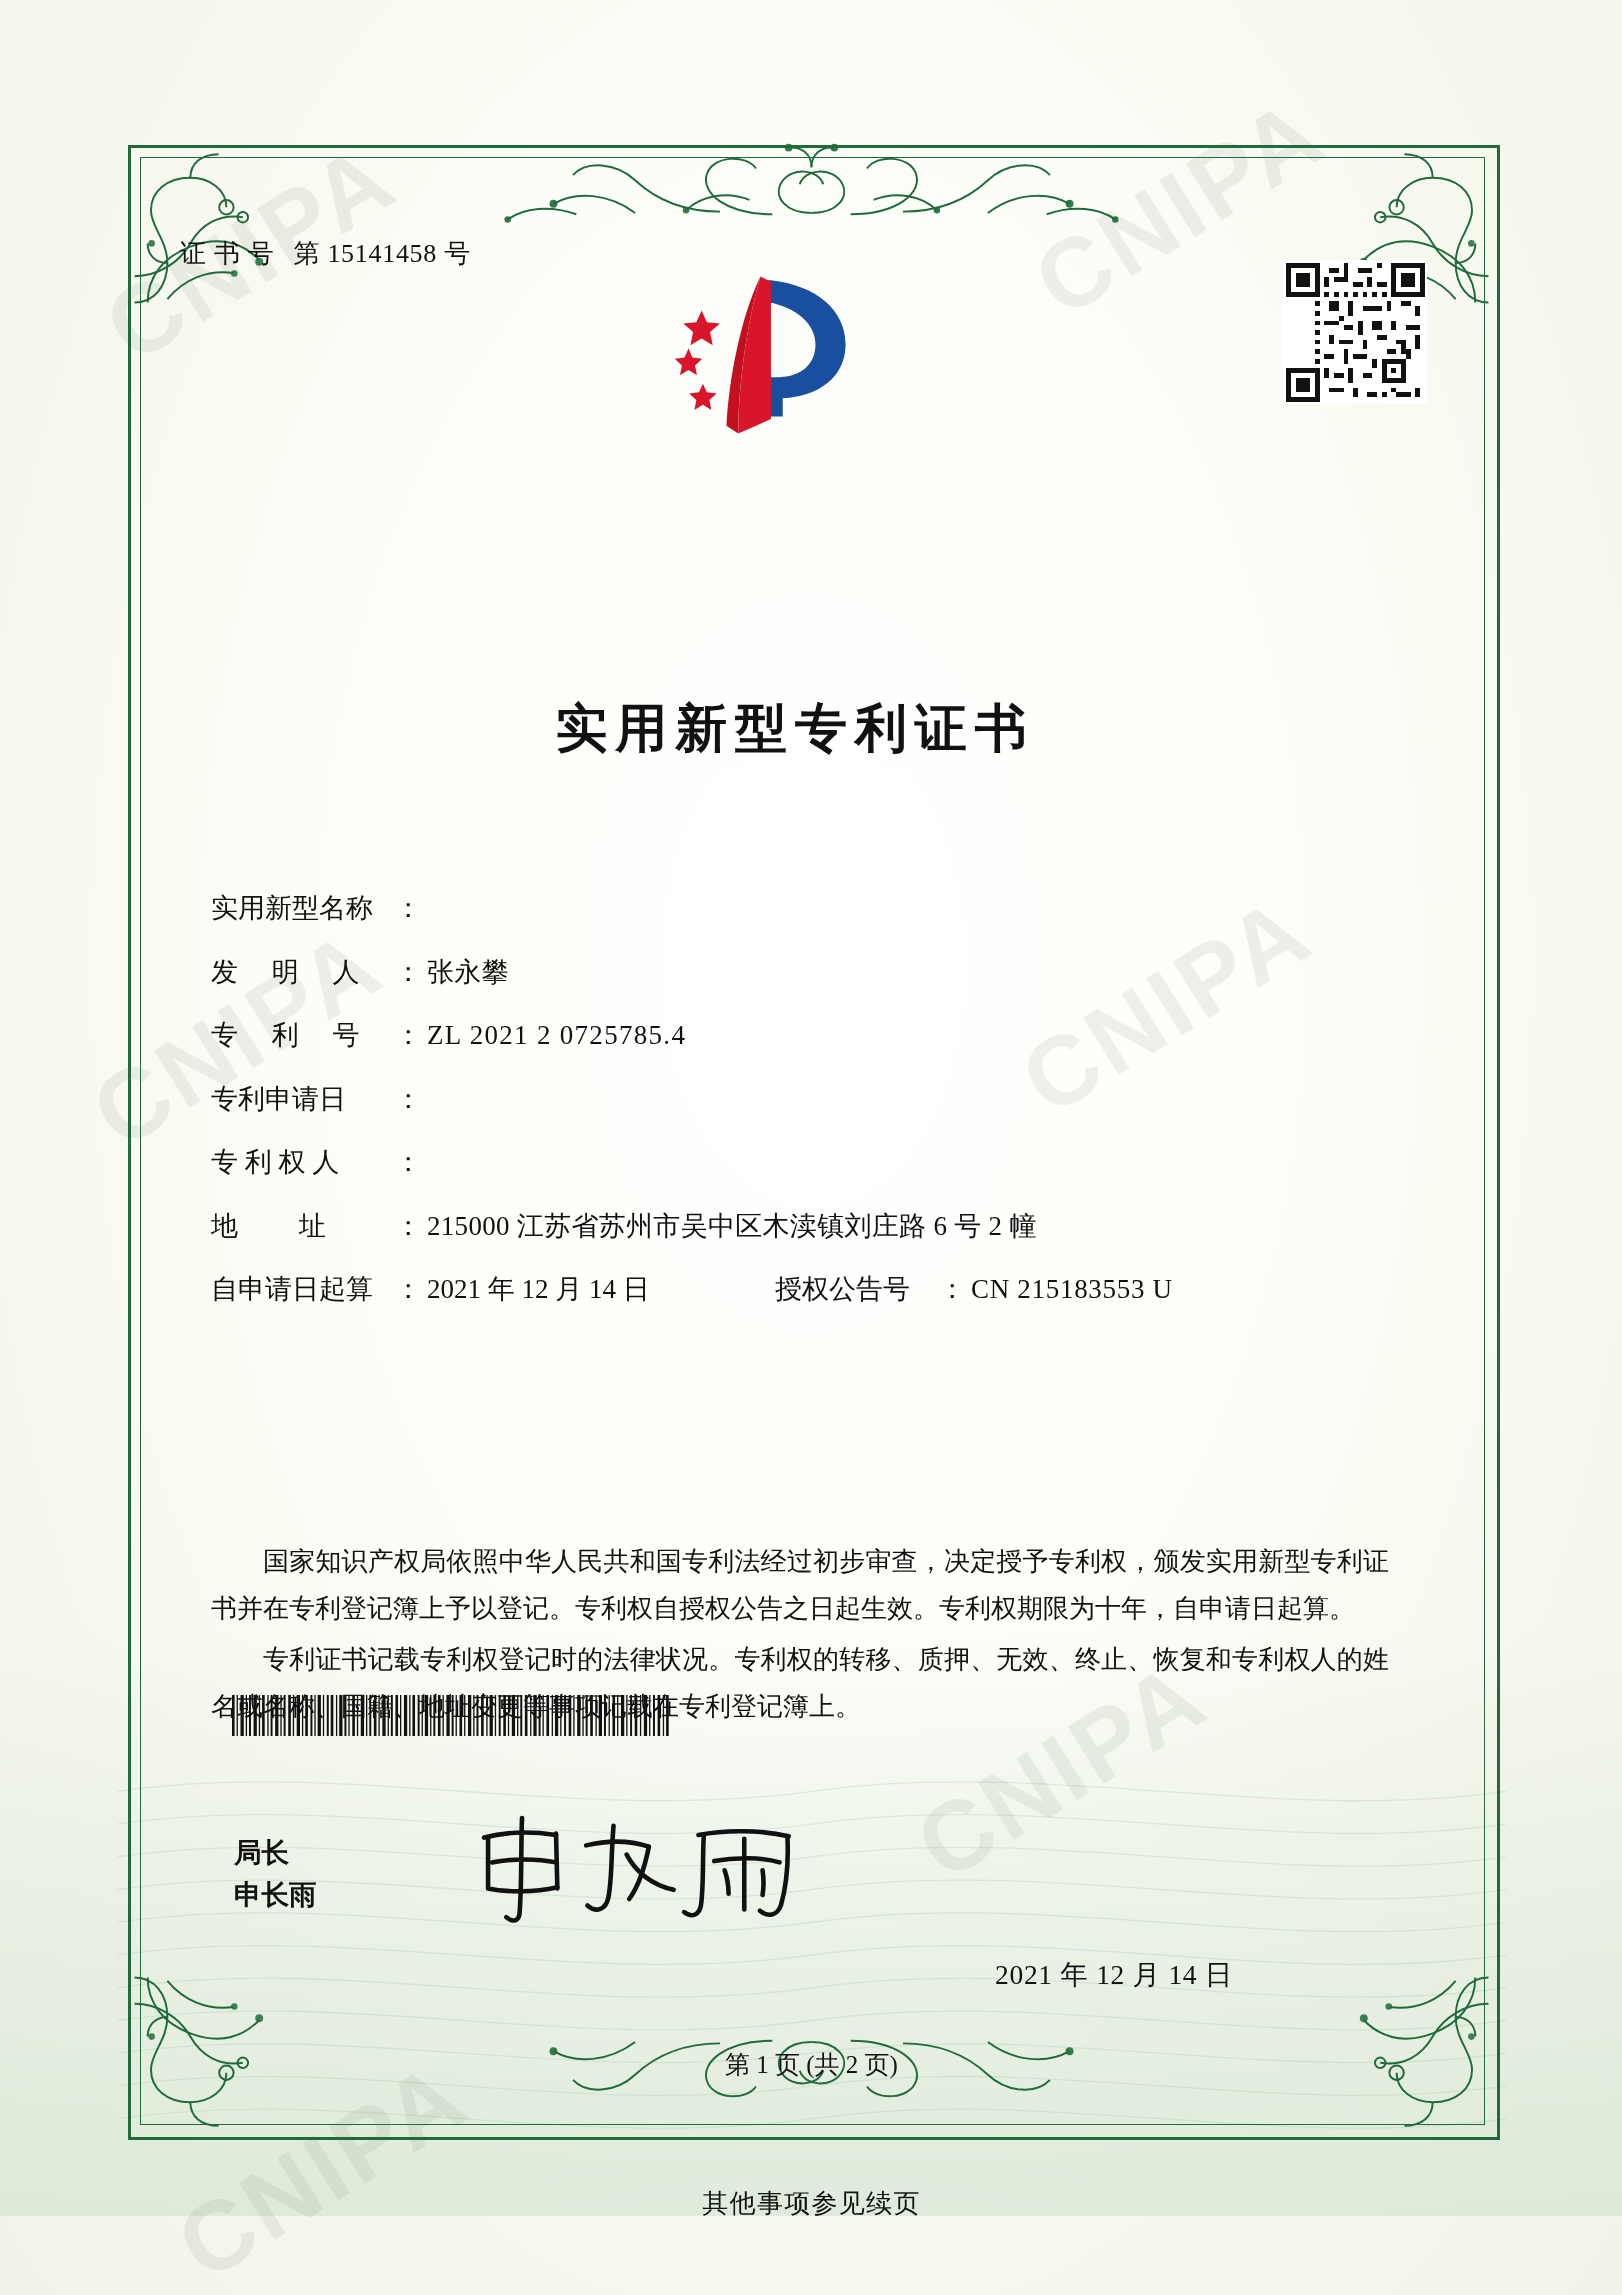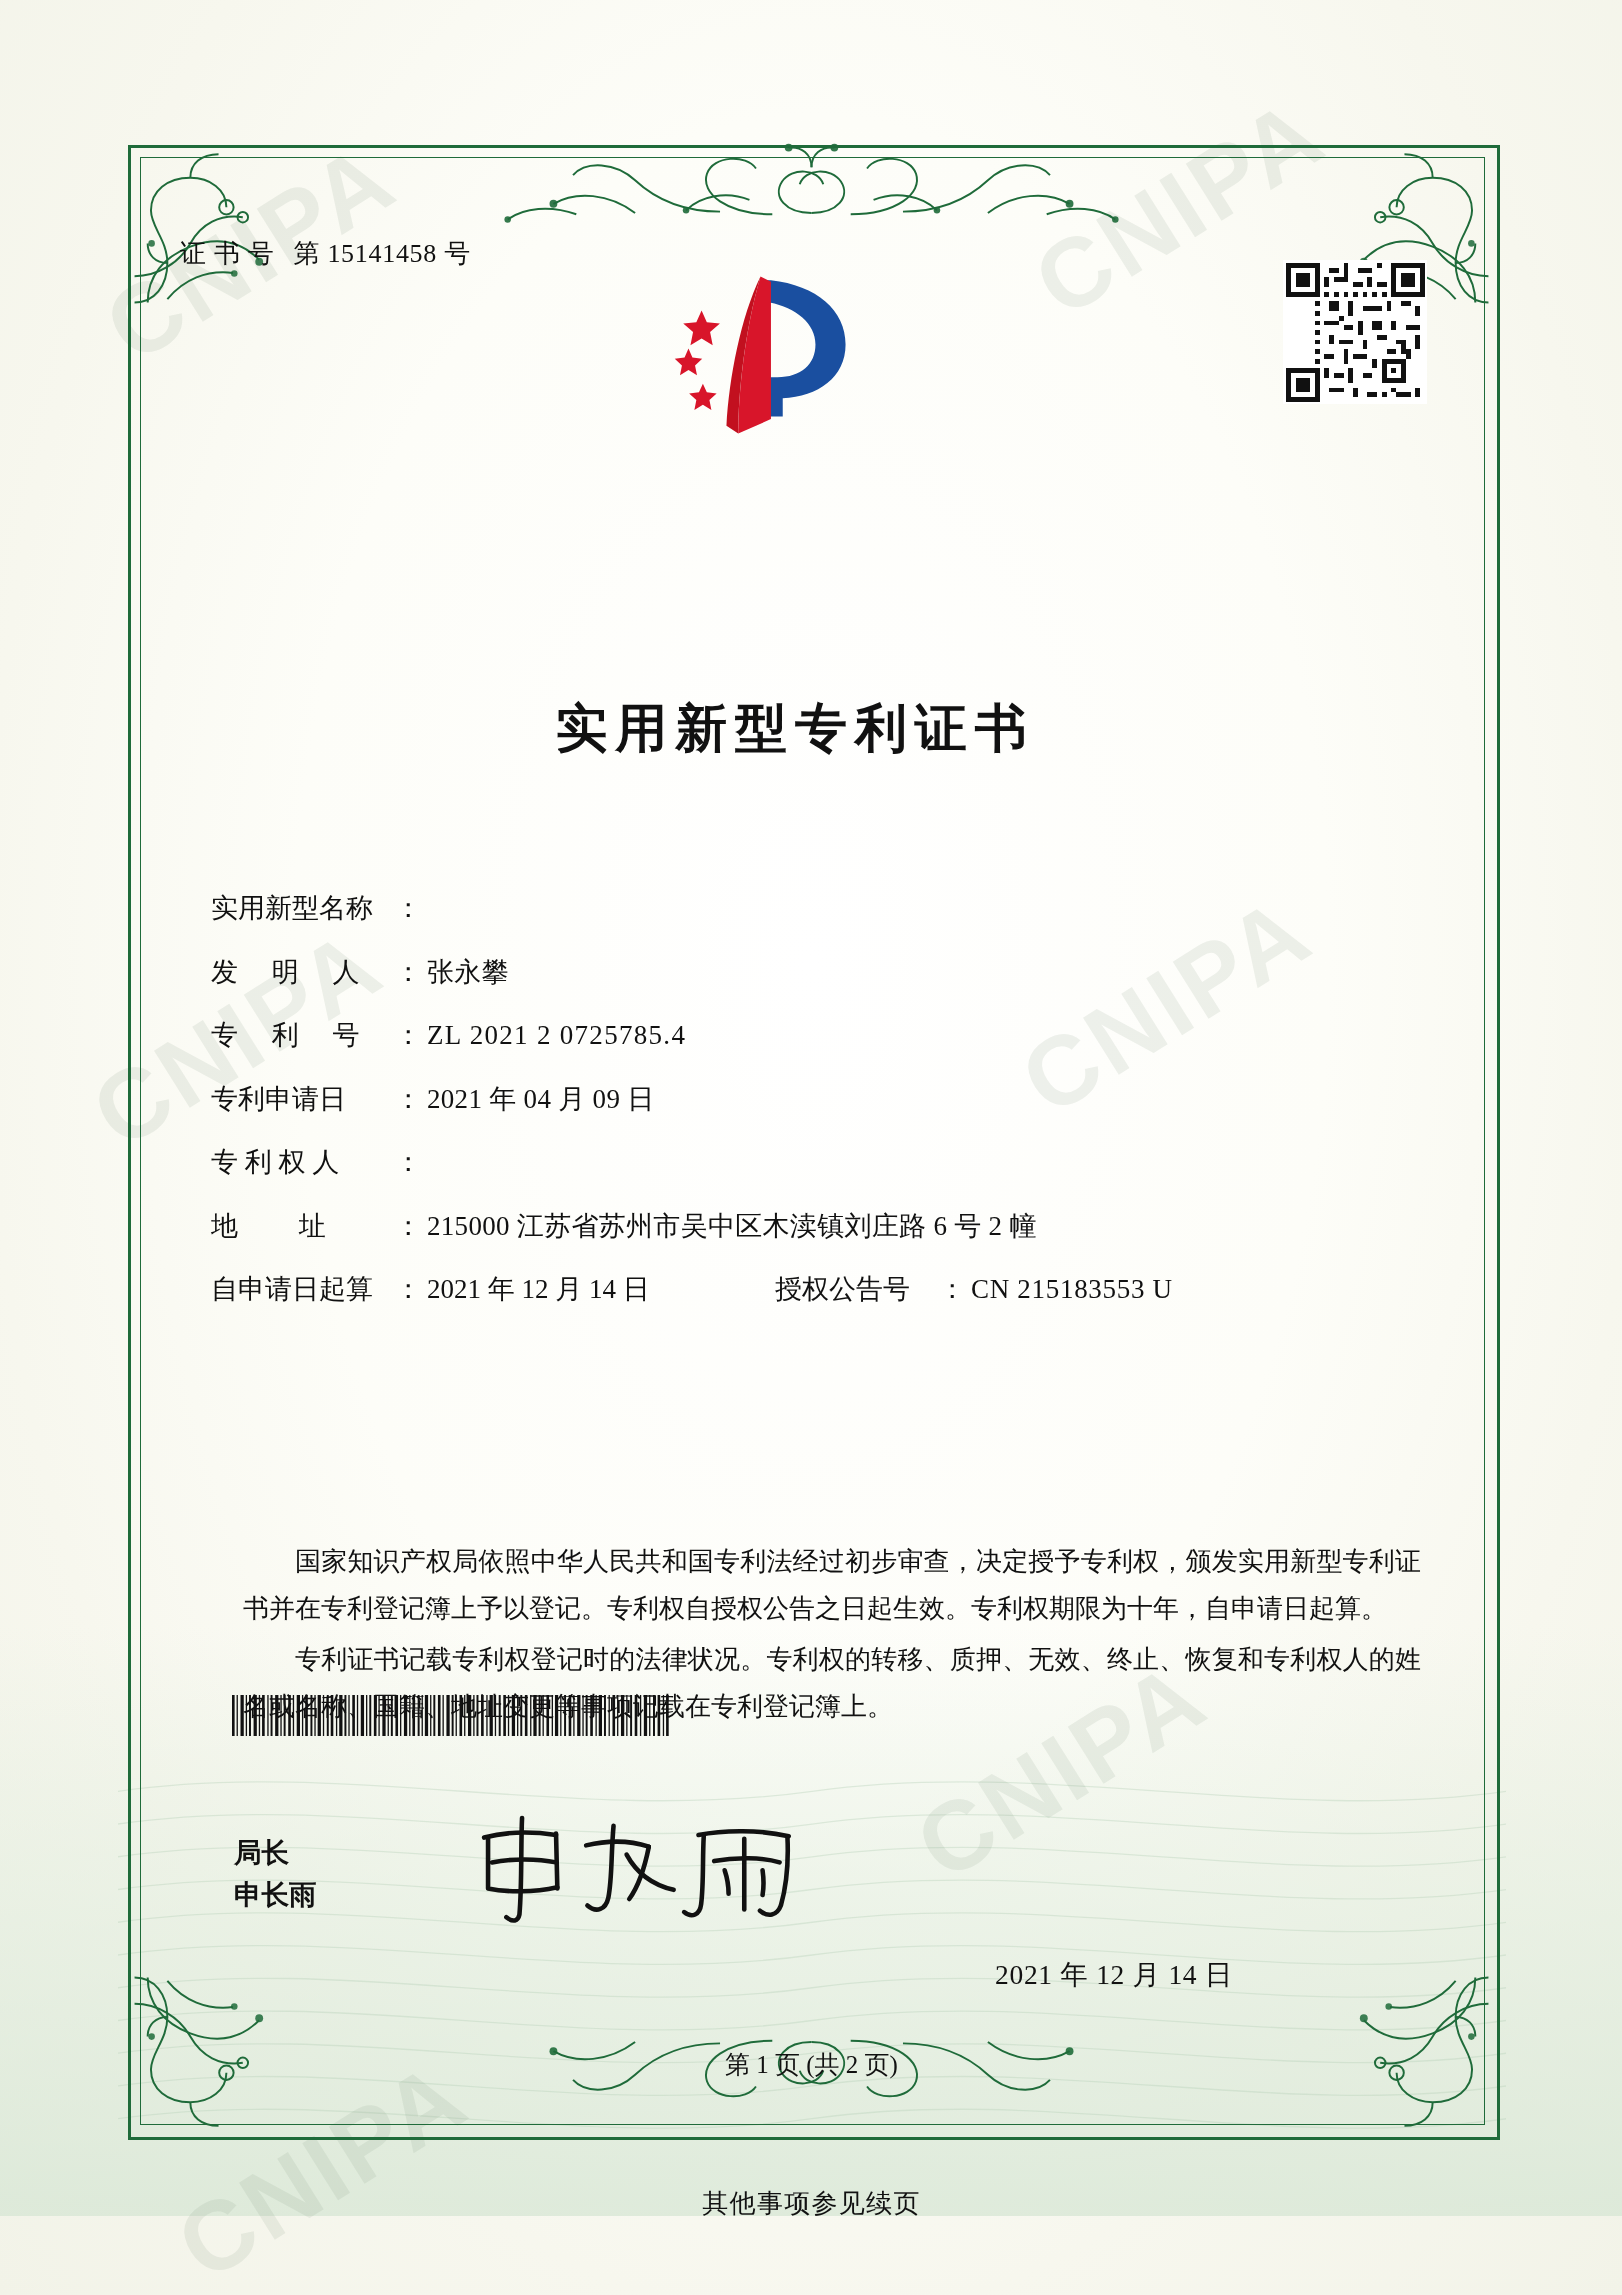--- a/index.html
+++ b/index.html
@@ -167,21 +167,20 @@
   .field-row.two-col .f-second-value { flex: 1; letter-spacing: 0.7px; }
 
   .paragraphs {
     position: absolute;
     left: 31px; top: 1302px;
     width: 1178px;
     font-size: 26px;
     line-height: 47px;
     color: #111;
     text-align: justify;
-    margin-left: 32px;
   }
   .paragraphs p { margin: 0 0 3.9px 0; text-indent: 52px; }
 
   .barcode {
     position: absolute;
     left: 232px; top: 1695px;
     width: 438px; height: 41px;
   }
   .barcode svg { display: block; width: 100%; height: 100%; }
 
@@ -415,21 +414,20 @@
           <span class="f-colon">：</span>
         </span>
         <span class="f-value mono">ZL 2021 2 0725785.4</span>
       </div>
 
       <div class="field-row">
         <span class="f-label">
           <span>专利申请日</span>
           <span class="f-colon">：</span>
         </span>
-        <span class="f-value">2021 年 04 月 09 日</span>
       </div>
 
       <div class="field-row">
         <span class="f-label">
           <span>专 利 权 人</span>
           <span class="f-colon">：</span>
         </span>
       </div>
 
       <div class="field-row">

